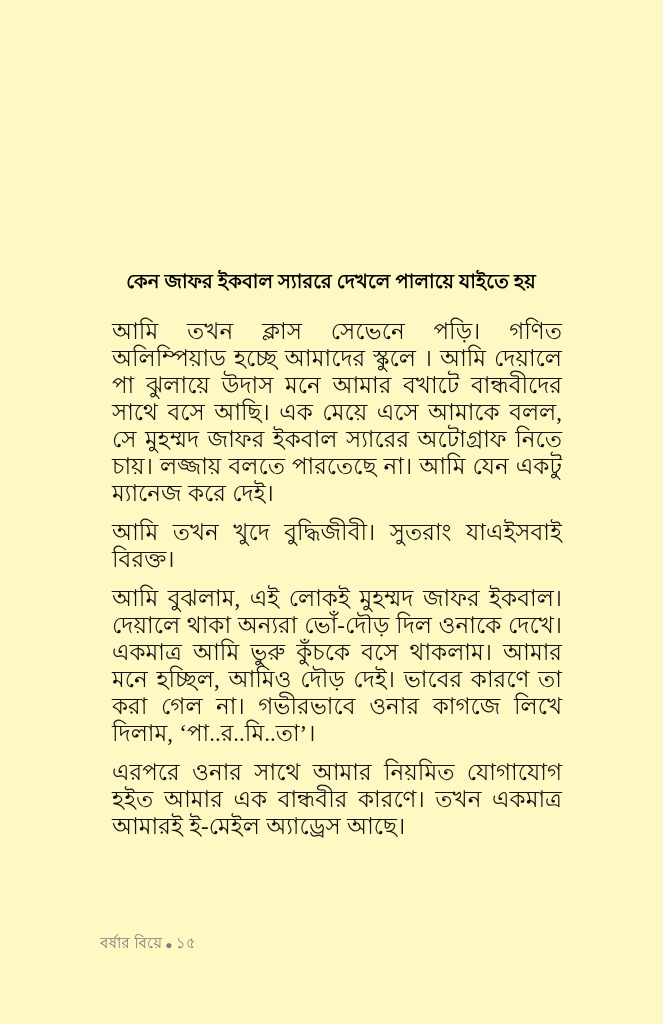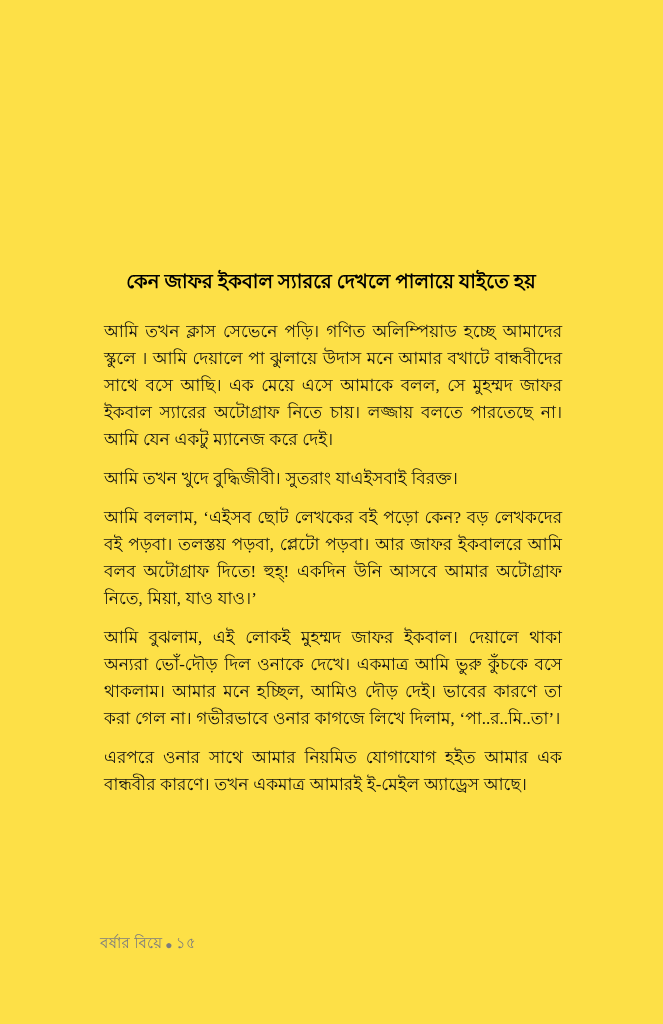--- a/index.html
+++ b/index.html
@@ -8,47 +8,47 @@
     padding: 0;
     background: #ffffff;
   }
   body {
     font-family: "Liberation Serif", "DejaVu Serif", serif;
   }
   .page {
     position: relative;
     width: 663px;
     height: 1024px;
-    background: #fde047;
+    background: #fef9c3;
     overflow: hidden;
     box-sizing: border-box;
   }
   .text-block {
     position: absolute;
     left: 100px;
     top: 268px;
     width: 462px;
   }
   .chapter-title {
     font-size: 19.5px;
     font-weight: bold;
     color: #000000;
     text-align: center;
     line-height: 1.45;
     letter-spacing: 0.1px;
     margin: 0 0 22px 0;
     white-space: nowrap;
   }
   .para {
-    font-size: 17px;
+    font-size: 23px;
     color: #111111;
     text-align: justify;
     text-justify: inter-word;
     line-height: 27px;
-    margin: 0 0 12px 4px;
+    margin: 0 0 12px 12px;
     text-indent: 0;
     word-spacing: 0.5px;
   }
   .para:last-child {
     margin-bottom: 0;
   }
   .footer {
     position: absolute;
     left: 100px;
     top: 933px;
@@ -69,21 +69,20 @@
 <body>
 
 <div class="page">
 
   <div class="text-block">
 
     <h1 class="chapter-title">কেন জাফর ইকবাল স্যাররে দেখলে পালায়ে যাইতে হয়</h1>
 
     <p class="para">আমি তখন ক্লাস সেভেনে পড়ি। গণিত অলিম্পিয়াড হচ্ছে আমাদের স্কুলে । আমি দেয়ালে পা ঝুলায়ে উদাস মনে আমার বখাটে বান্ধবীদের সাথে বসে আছি। এক মেয়ে এসে আমাকে বলল, সে মুহম্মদ জাফর ইকবাল স্যারের অটোগ্রাফ নিতে চায়। লজ্জায় বলতে পারতেছে না। আমি যেন একটু ম্যানেজ করে দেই।</p>
     <p class="para">আমি তখন খুদে বুদ্ধিজীবী। সুতরাং যাএইসবাই বিরক্ত।</p>
-    <p class="para">আমি বললাম, ‘এইসব ছোট লেখকের বই পড়ো কেন? বড় লেখকদের বই পড়বা। তলস্তয় পড়বা, প্লেটো পড়বা। আর জাফর ইকবালরে আমি বলব অটোগ্রাফ দিতে! হুহ্! একদিন উনি আসবে আমার অটোগ্রাফ নিতে, মিয়া, যাও যাও।’</p>
     <p class="para">আমি বুঝলাম, এই লোকই মুহম্মদ জাফর ইকবাল। দেয়ালে থাকা অন্যরা ভোঁ-দৌড় দিল ওনাকে দেখে। একমাত্র আমি ভুরু কুঁচকে বসে থাকলাম। আমার মনে হচ্ছিল, আমিও দৌড় দেই। ভাবের কারণে তা করা গেল না। গভীরভাবে ওনার কাগজে লিখে দিলাম, ‘পা..র..মি..তা’।</p>
     <p class="para">এরপরে ওনার সাথে আমার নিয়মিত যোগাযোগ হইত আমার এক বান্ধবীর কারণে। তখন একমাত্র আমারই ই-মেইল অ্যাড্রেস আছে।</p>
 
   </div>
 
   <div class="footer">
     <span>বর্ষার বিয়ে</span><span class="sep">●</span><span>১৫</span>
   </div>
 
 </div>

